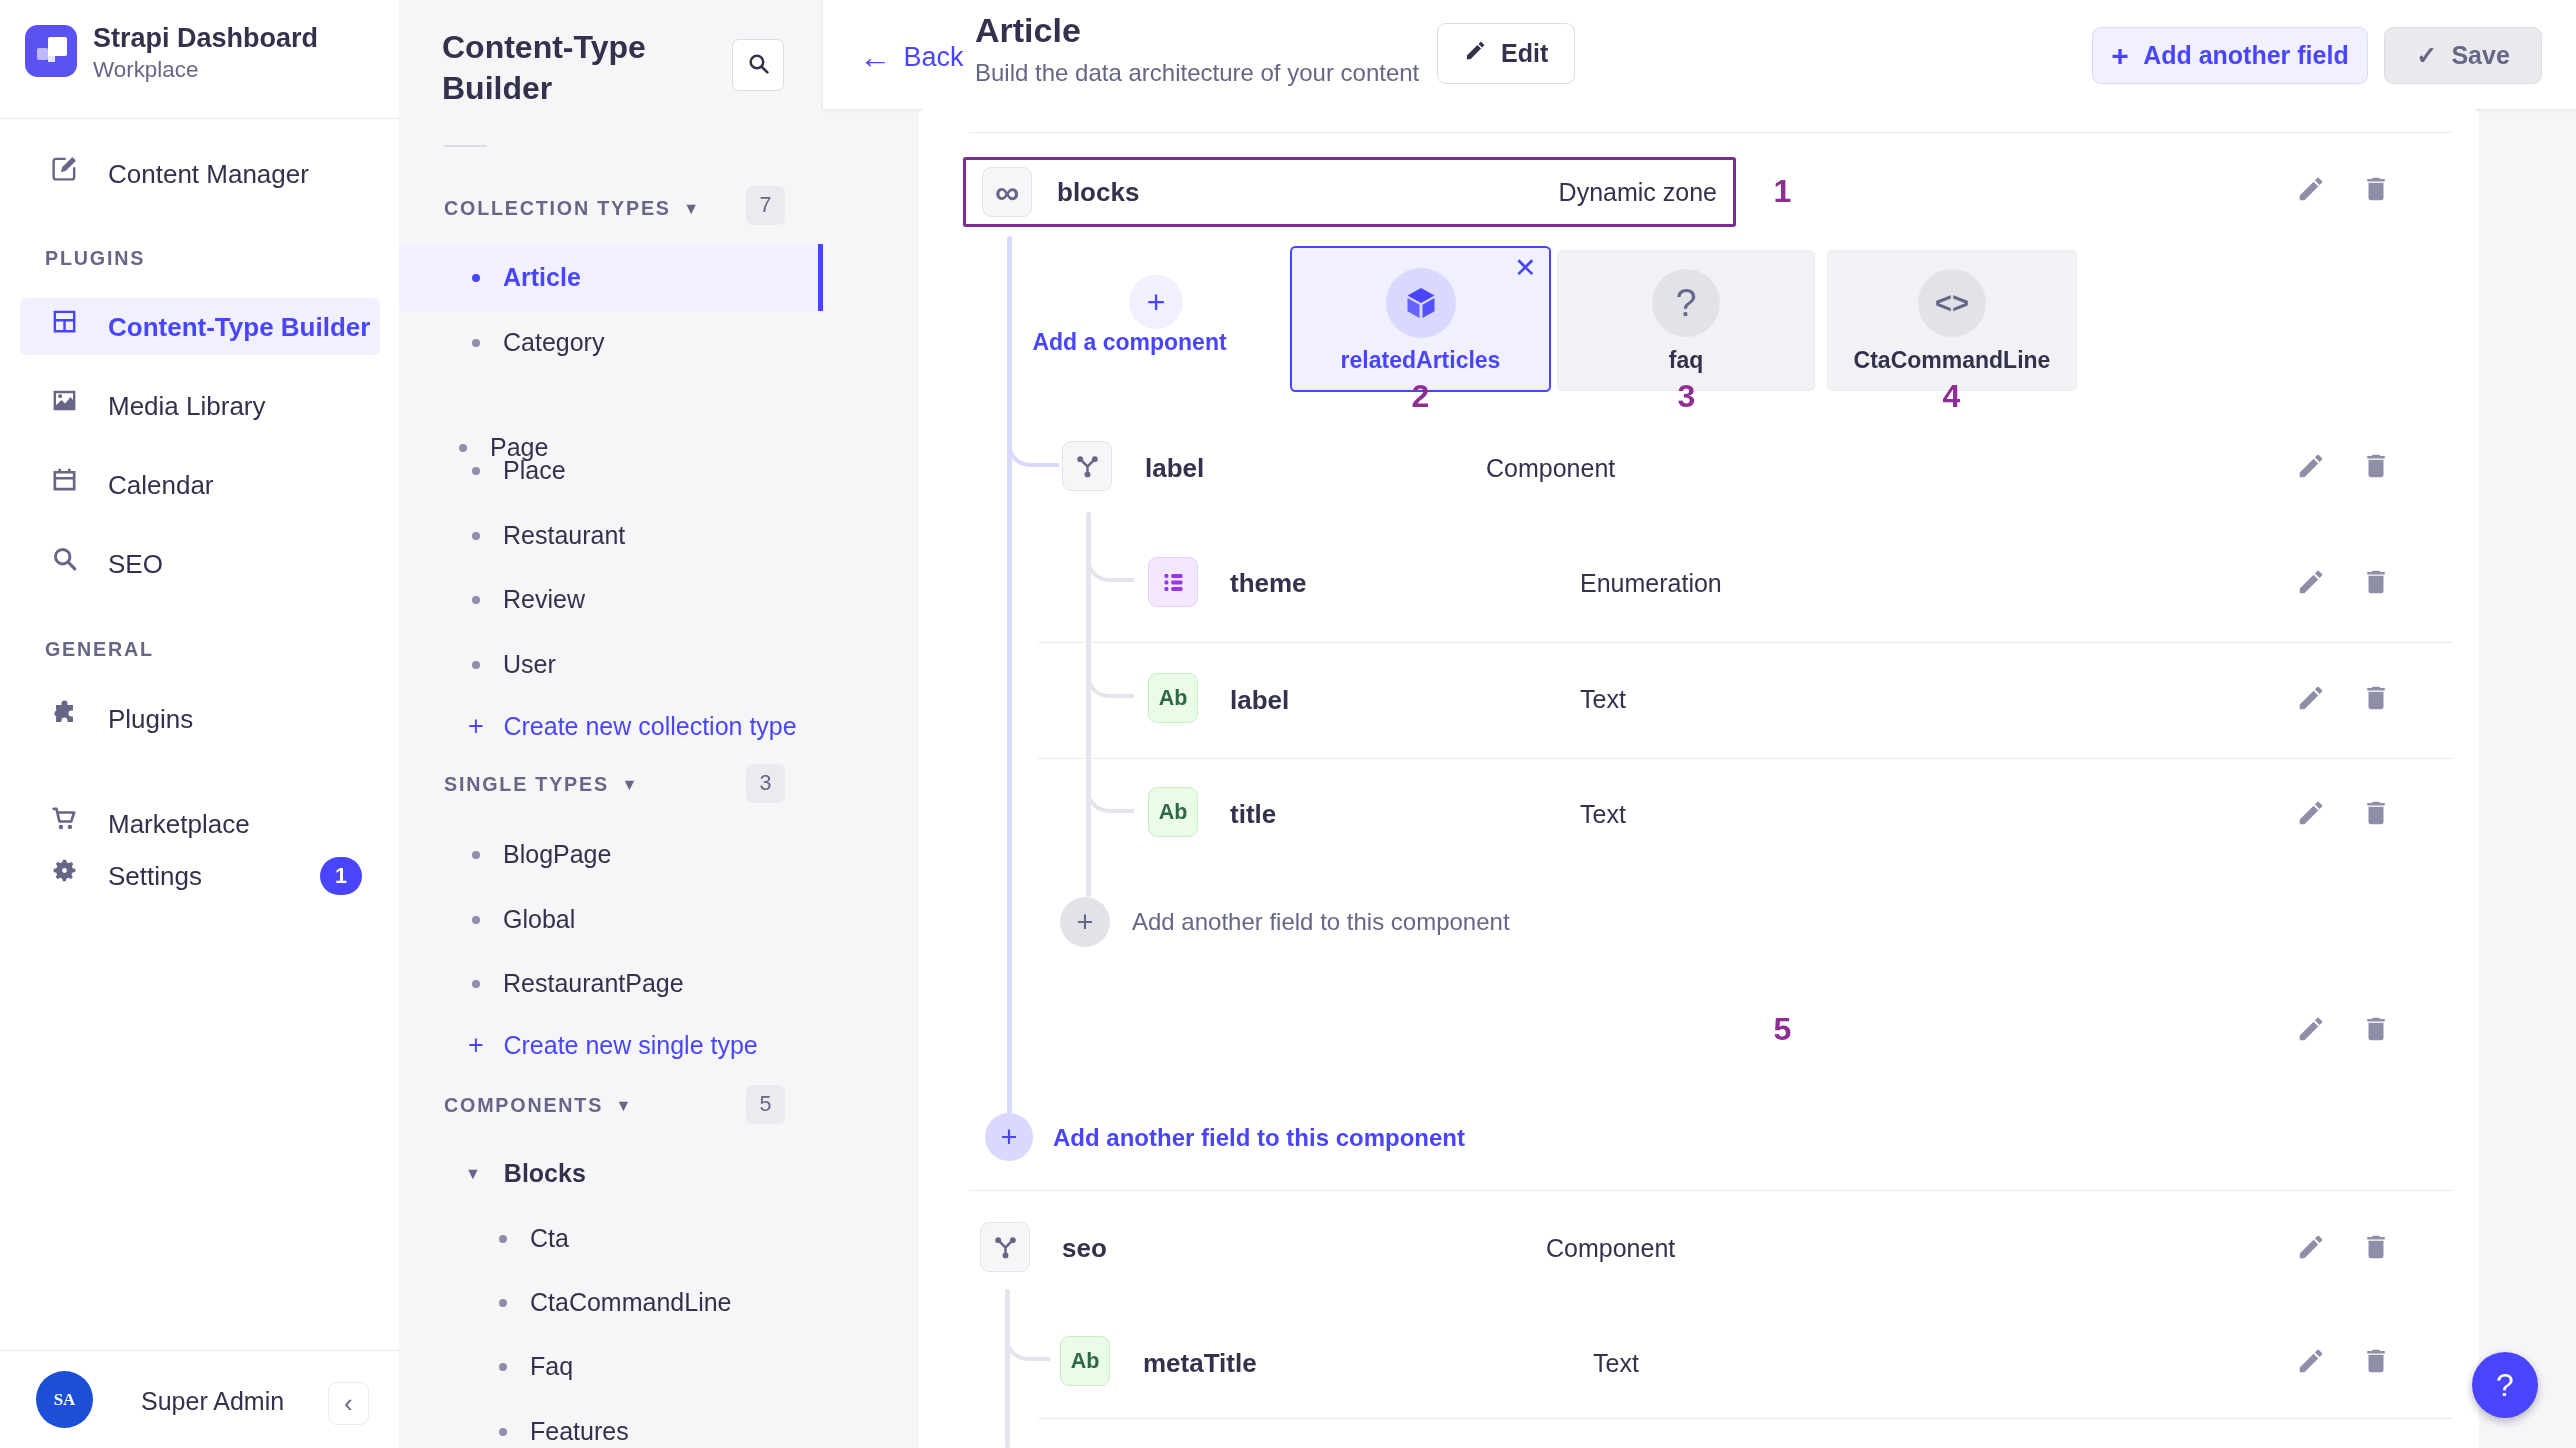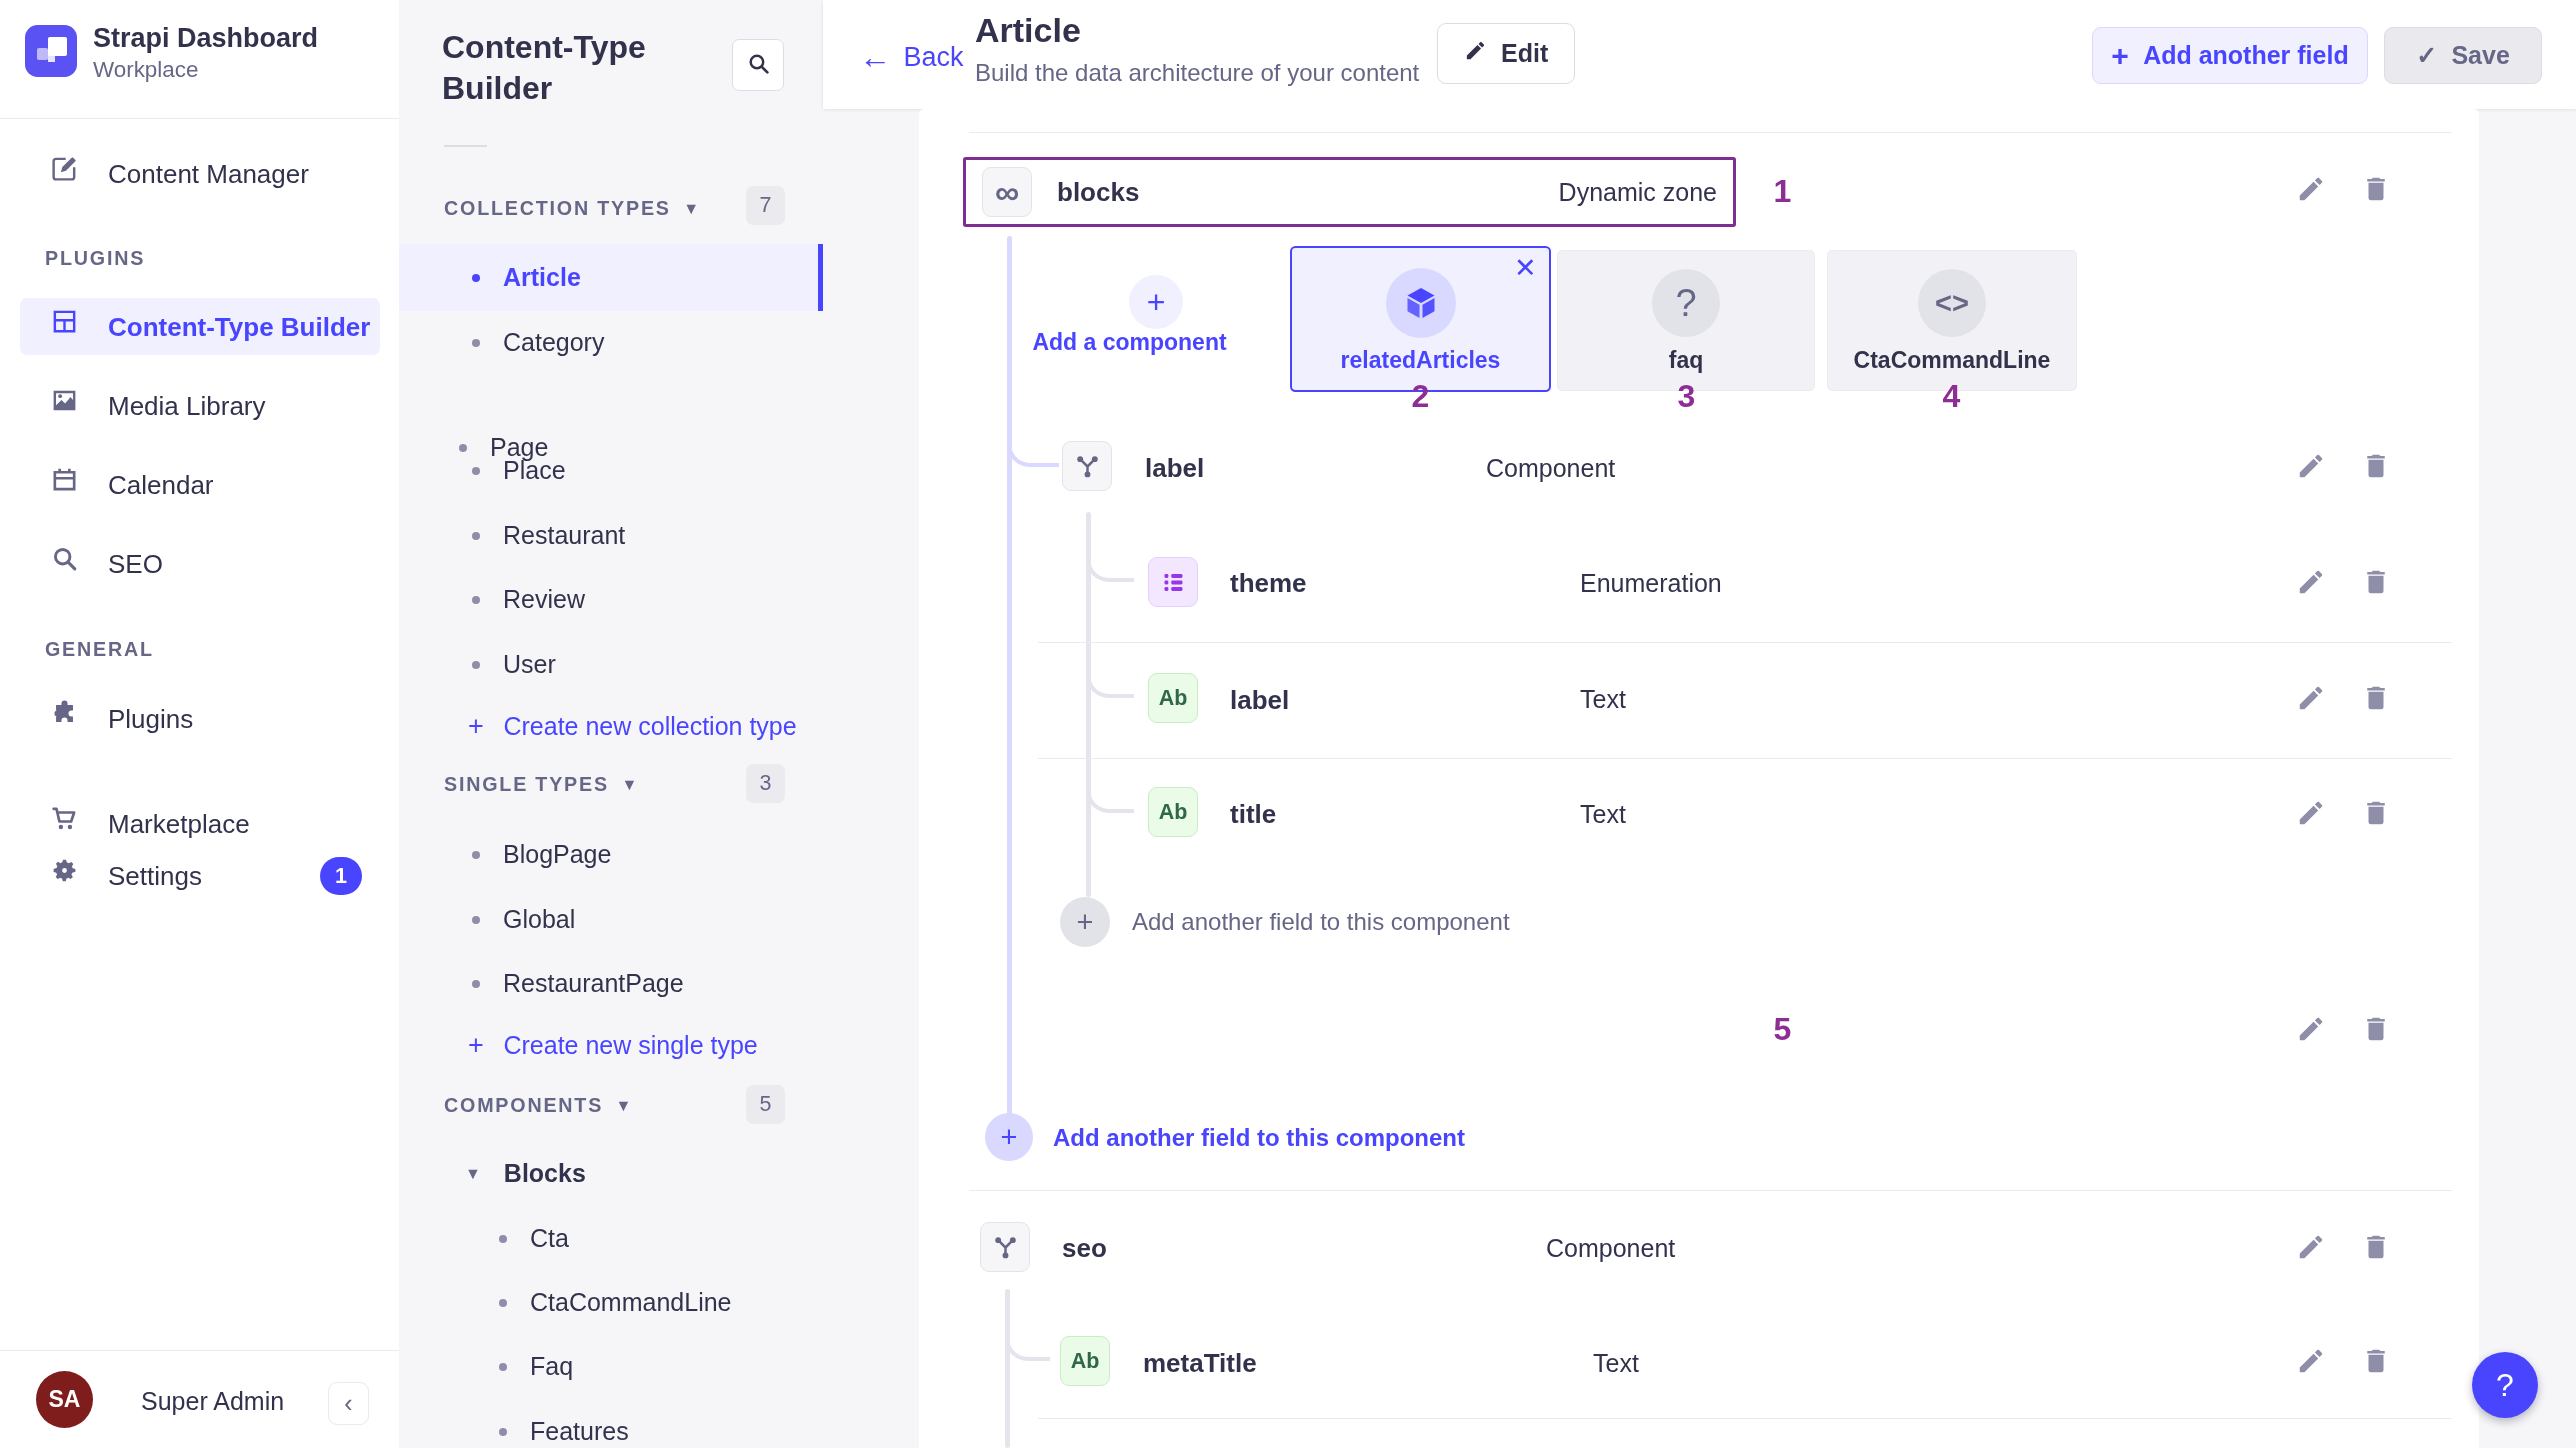--- a/index.html
+++ b/index.html
@@ -8,21 +8,21 @@
   .abs{position:absolute;}
   
   .panel1{left:0;top:0;width:399px;height:1448px;background:#fff;border-right:0.9px solid #eaeaef;}
   .app-title{font-size:27px;font-weight:bold;color:#32324d;}
   .app-sub{font-size:22.4px;color:#666687;}
   .navitem{display:flex;align-items:flex-end;gap:29px;font-size:26px;color:#32324d;}
   .navitem.active{color:#4945ff;font-weight:600;}
   .navsection{font-size:19.7px;font-weight:bold;letter-spacing:1.8px;color:#666687;}
   .hline{background:#eaeaef;height:0.9px;}
   .badge-pill{background:#4945ff;color:#fff;border-radius:19.7px;font-size:21.5px;font-weight:bold;display:flex;align-items:center;justify-content:center;}
-  .avatar{background:#7f1d1d;color:#fff;border-radius:50%;font-weight:bold;font-size:23px;display:flex;align-items:center;justify-content:center;}
+  .avatar{background:#1d4ed8;color:#fff;border-radius:50%;font-weight:bold;font-size:17px;display:flex;align-items:center;justify-content:center;font-family:Liberation Serif, serif;}
   .collapse-btn{background:#fff;border:0.9px solid #eaeaef;border-radius:9px;color:#666687;font-size:25px;display:flex;align-items:center;justify-content:center;cursor:pointer;}
   .logo-sq{width:52px;height:52px;border-radius:12.5px;background:#5a52f2;position:relative;overflow:hidden;}
   
   .panel2{left:399px;top:0;width:424px;height:1448px;background:#f6f6f9;}
   .p2-title{font-size:32px;line-height:41px;font-weight:bold;color:#32324d;}
   .search-btn{background:#fff;border:0.9px solid #dcdce4;border-radius:7.2px;display:flex;align-items:center;justify-content:center;cursor:pointer;}
   .group-head{font-size:19.7px;font-weight:bold;letter-spacing:1.8px;color:#666687;display:flex;align-items:center;gap:12.5px;}
   .caret{font-size:16px;color:#666687;}
   .count-badge{background:#eaeaef;color:#666687;border-radius:7.2px;font-size:21.5px;display:flex;align-items:center;justify-content:center;}
   .p2-item{font-size:25px;color:#32324d;display:flex;align-items:center;gap:23px;}

